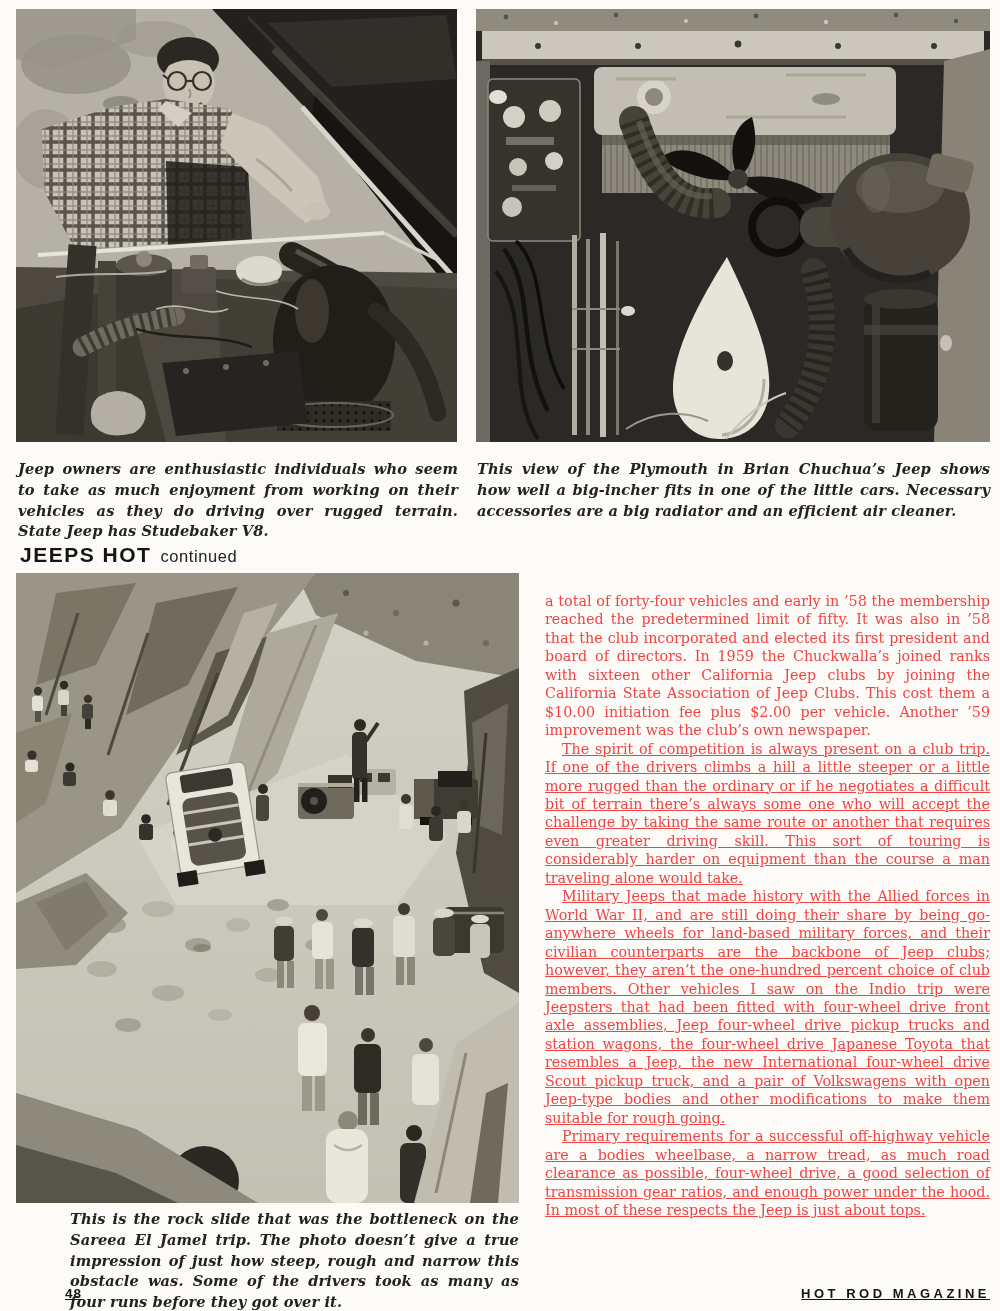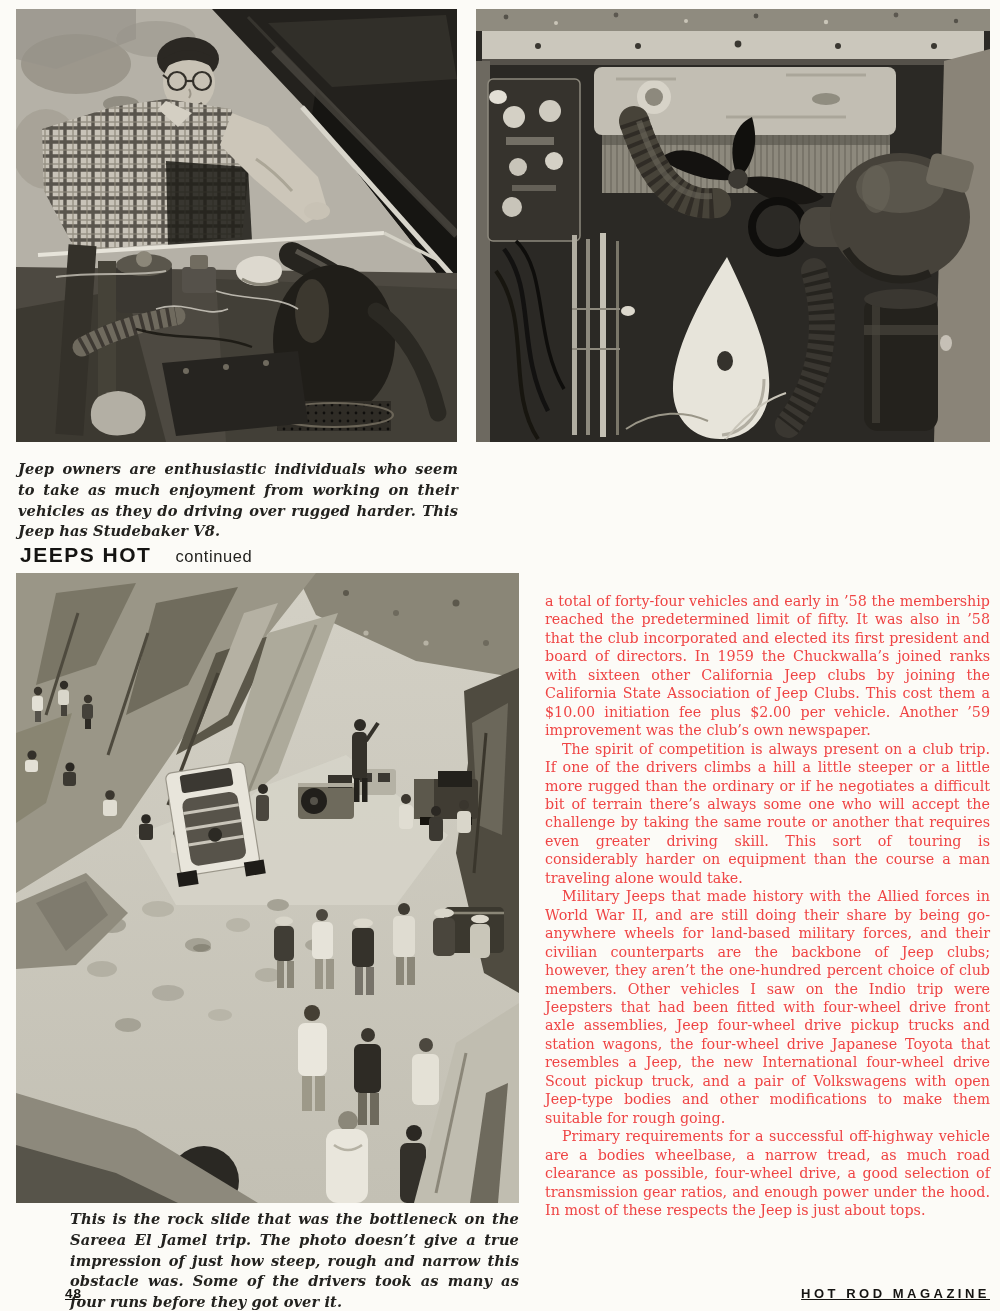--- a/index.html
+++ b/index.html
@@ -28,30 +28,30 @@
 
   .continued-header {
     position:absolute; left:20px; top:543px; white-space:nowrap;
     font-family:"Liberation Sans", sans-serif;
   }
   .continued-header .title {
     font-size:21px; font-weight:bold; letter-spacing:1.5px; color:#151412;text-align:right;
   }
   .continued-header .cont {
     font-size:16.5px; font-weight:500; letter-spacing:0.6px; color:#23221f;
-    margin-left:24px;
+    margin-left:9px;
   }
 
   .article {
     position:absolute; left:545px; top:592px; width:445px;
     font-size:14.3px; line-height:18.45px;
     text-align:justify; color:#ef4444;
   }
   .article p { margin:0; }
-  .article p.ind { text-indent:17px; }
+  .article p.ind { text-indent:17px;text-decoration:underline; }
 
   .footer-left, .footer-right {
     position:absolute; top:1286px;
     font-family:"Liberation Sans", sans-serif;
     font-weight:bold; color:#151412;text-decoration:underline;
   }
   .footer-left  { left:65px; font-size:13.5px; letter-spacing:1px; }
   .footer-right { right:10px; font-size:13px; letter-spacing:3.5px; }
 </style>
 </head>
@@ -254,22 +254,23 @@
         <path d="M20,262 C56,312 30,382 62,430" stroke="#17150f" stroke-width="4"></path>
         <path d="M40,232 C72,262 58,330 88,380" stroke="#0e0d0b" stroke-width="3.5"></path>
         <path d="M250,430 C272,402 292,390 310,384" stroke="#c9c5b9" stroke-width="2"></path>
         <path d="M150,420 C180,400 210,402 232,412" stroke="#9a9688" stroke-width="2"></path>
       </g>
       <ellipse cx="152" cy="302" rx="7" ry="5" fill="#dcd8cd"></ellipse>
       <ellipse cx="470" cy="334" rx="6" ry="8" fill="#d4d0c5" opacity="0.8"></ellipse>
     </svg>
   </figure>
 
-  <div class="caption cap-a">Jeep owners are enthusiastic individuals who seem to take as much enjoyment from working on their vehicles as they do driving over rugged harder. This Jeep has Studebaker V8.</div>
-
+  <div class="caption cap-a">Jeep owners are enthusiastic individuals who seem to take as much enjoyment from working on their vehicles as they do driving over rugged terrain. State Jeep has Studebaker V8.</div>
+
+  <div class="caption cap-b">This view of the Plymouth in Brian Chuchua’s Jeep shows how well a big-incher fits in one of the little cars. Necessary accessories are a big radiator and an efficient air cleaner.</div>
 
   <div class="continued-header">
     <span class="title">JEEPS HOT</span><span class="cont">continued</span>
   </div>
 
   <figure class="photo-c">
     <svg width="503" height="630" viewBox="0 0 503 630">
       <defs>
         <linearGradient id="pc-g1" x1="0" y1="0" x2="0" y2="1">
           <stop offset="0" stop-color="#d3d0c5"></stop>

